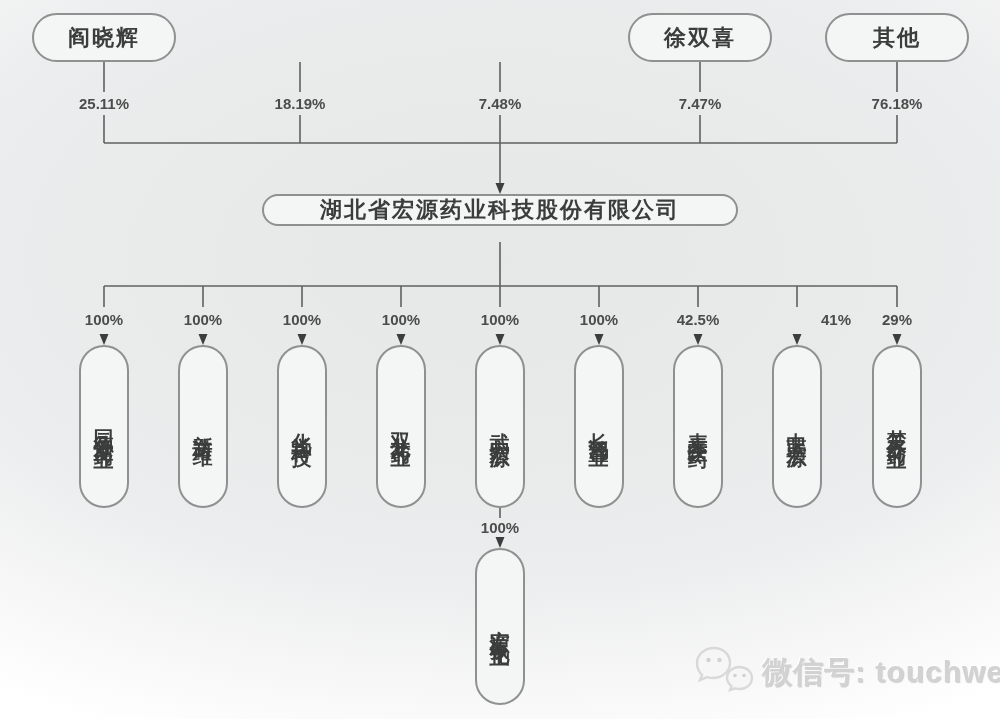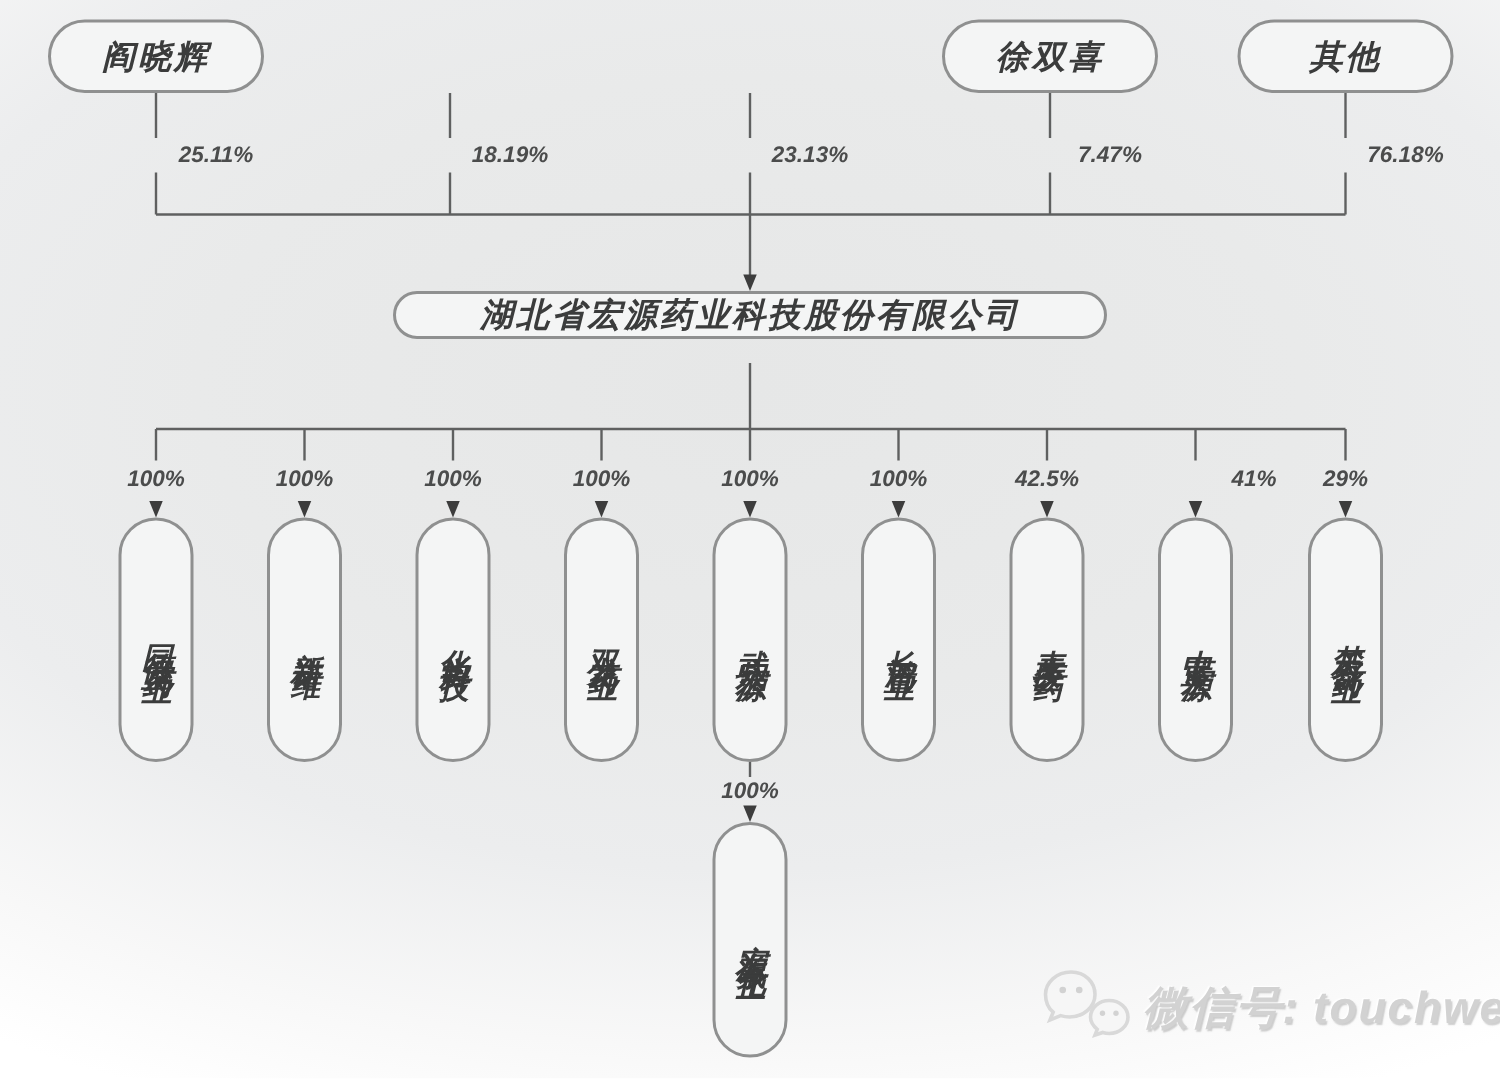--- a/index.html
+++ b/index.html
@@ -6,21 +6,20 @@
   body{
     font-family:"Liberation Sans","DejaVu Sans",sans-serif;
     background:#ffffff;
   }
   .canvas{
     position:relative;
     width:1000px;height:719px;
     overflow:hidden;
     background:radial-gradient(ellipse 92% 72% at 50% 36%,
       #e6e7e7 0%, #e9eaea 40%, #ecedee 62%, #f8f8f8 85%, #ffffff 100%);
-    font-style:italic;
   }
   .lines{position:absolute;left:0;top:0;width:1000px;height:719px;}
   .node{
     position:absolute;
     box-sizing:border-box;
     display:flex;align-items:center;justify-content:center;
     background:#f4f5f5;
     border:2px solid #8f9090;
     color:#3b3c3c;
   }
@@ -48,21 +47,21 @@
     line-height:1;
   }
   .pct{
     position:absolute;
     transform:translateX(-50%);
     font-size:15px;font-weight:600;
     color:#4b4c4c;
     white-space:nowrap;
     line-height:18px;
   }
-  .pct.r1{top:95px;margin-left:40px;}
+  .pct.r1{top:95px;}
   .pct.r2{top:311px;}
   .pct.r3{top:519px;}
   .watermark{
     position:absolute;left:694px;top:644px;
     display:flex;align-items:center;
     color:#cbcbcb;
   }
   .watermark .wm-text{
     font-size:30px;font-weight:600;
     letter-spacing:1px;
@@ -131,21 +130,21 @@
     </div>
   <div class="node pill" style="left:628px">
       <span>徐双喜</span>
     </div>
   <div class="node pill" style="left:825px">
       <span>其他</span>
     </div>
 
   <div class="pct r1" style="left:104px">25.11%</div>
   <div class="pct r1" style="left:300px">18.19%</div>
-  <div class="pct r1" style="left:500px">23.13%</div>
+  <div class="pct r1" style="left:500px">7.48%</div>
   <div class="pct r1" style="left:700px">7.47%</div>
   <div class="pct r1" style="left:897px">76.18%</div>
 
   <div class="node company">
     <span>湖北省宏源药业科技股份有限公司</span>
   </div>
 
   <div class="pct r2" style="left:104px">100%</div>
   <div class="pct r2" style="left:203px">100%</div>
   <div class="pct r2" style="left:302px">100%</div>

